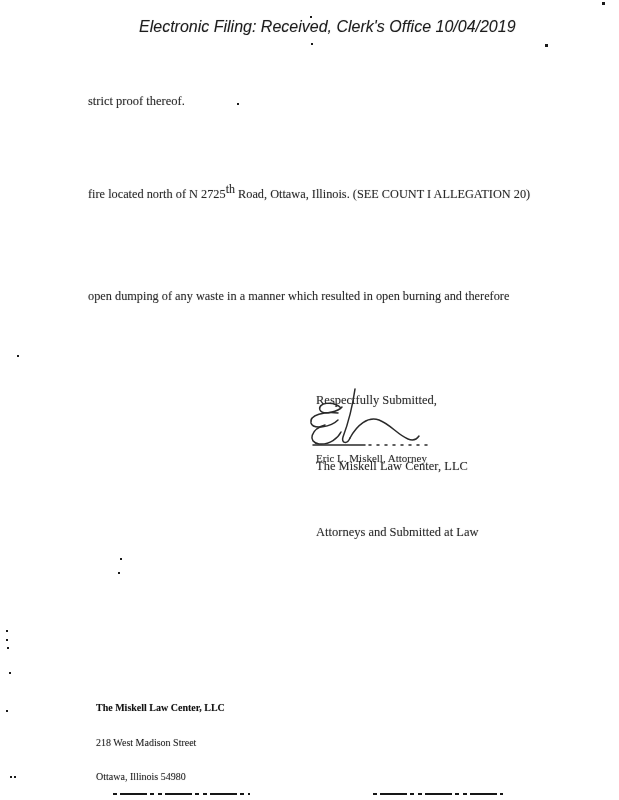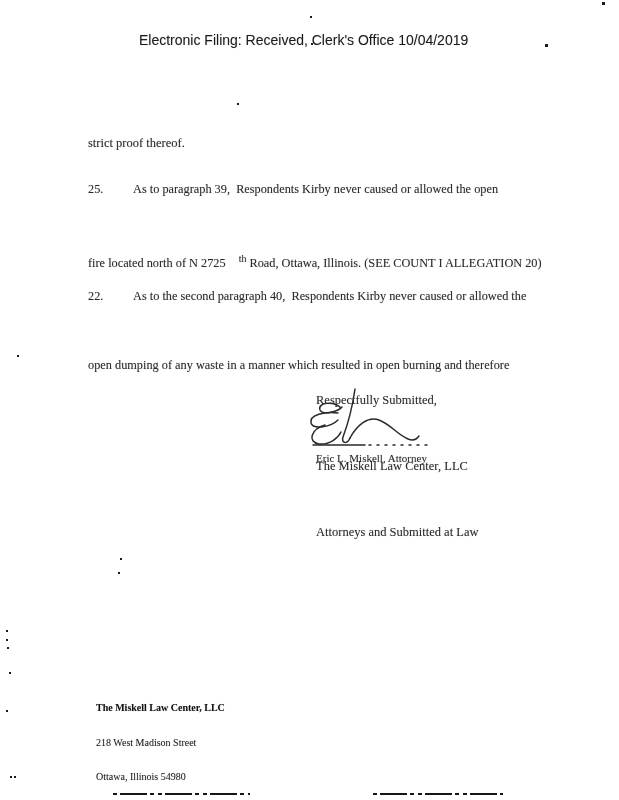--- a/index.html
+++ b/index.html
@@ -15,51 +15,50 @@
     overflow: hidden;
     font-family: "Liberation Serif", "DejaVu Serif", serif;
     color: #2a2a2a;
   }
   .scan-text {
     text-shadow: 0 0 1px rgba(90,90,90,0.35);
   }
   .header-line {
     position: absolute;
     left: 139px;
-    top: 32px;
+    top: 18px;
     font-family: "Liberation Sans", "DejaVu Sans", sans-serif;
-    font-size: 14px;
+    font-size: 16px;
     color: #1c1c1c;
     white-space: pre;
+    font-style: italic;
   }
   .intro-line {
     position: absolute;
     left: 88px;
     top: 94px;
     font-size: 12.5px;
     white-space: pre;
-    margin-top: 42px;
   }
   .para {
     position: absolute;
     left: 88px;
     font-size: 12.3px;
     line-height: 23px;
     white-space: pre;
   }
   .para-1 { top: 132px; }
   .para-2 { top: 239px; }
   .pnum {
     display: inline-block;
     width: 45px;
   }
   sup {
-    font-size: 10px;
+    font-size: 12px;
     vertical-align: 5px;
-    margin-left: 13px;
   }
   .sig-block {
     position: absolute;
     left: 316px;
     top: 345px;
     font-size: 12.5px;
     line-height: 22px;
     white-space: pre;
   }
   .signature-svg {
@@ -103,26 +102,24 @@
 </head>
 <body>
 
 <div class="page">
 
   <div class="header-line scan-text">Electronic Filing: Received, Clerk's Office 10/04/2019</div>
 
   <div class="intro-line scan-text">strict proof thereof.</div>
 
   <div class="para para-1 scan-text">
-    <div class="line"><span class="pnum">25.</span><span>As to paragraph 39,  Respondents Kirby never caused or allowed the open</span></div>
     <div class="line"><span>fire located north of N 2725</span><sup>th</sup><span> Road, Ottawa, Illinois. (SEE COUNT I ALLEGATION 20)</span></div>
   </div>
 
   <div class="para para-2 scan-text">
-    <div class="line"><span class="pnum">22.</span><span>As to the second paragraph 40,  Respondents Kirby never caused or allowed the</span></div>
     <div class="line">open dumping of any waste in a manner which resulted in open burning and therefore</div>
   </div>
 
   <div class="sig-block scan-text">
     <div class="line">Respectfully Submitted,</div>
     <div class="line">The Miskell Law Center, LLC</div>
     <div class="line">Attorneys and Submitted at Law</div>
   </div>
 
   <svg class="signature-svg" width="140" height="70" viewBox="0 0 140 70">

